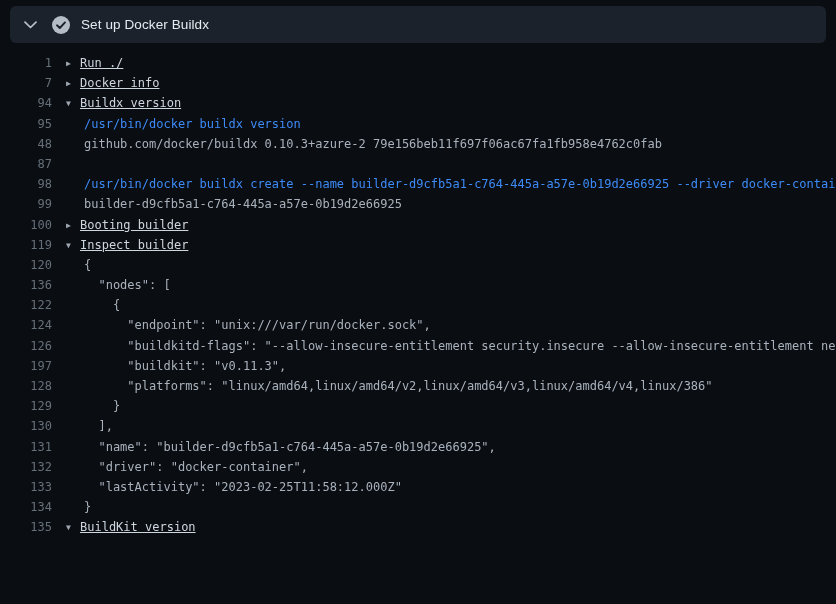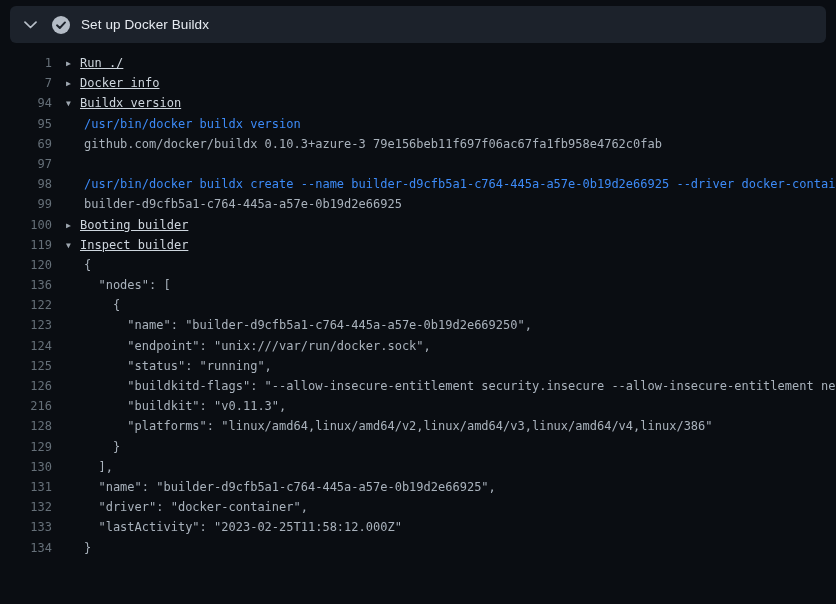--- a/index.html
+++ b/index.html
@@ -89,34 +89,33 @@
     </svg>
   </span>
   <span class="step-title">Set up Docker Buildx</span>
 </div>
 
 <div class="log" id="log">
     <div class="row group"><span class="num">1</span><span class="line-content"><span class="arrow">▶</span>Run ./</span></div>
     <div class="row group"><span class="num">7</span><span class="line-content"><span class="arrow">▶</span>Docker info</span></div>
     <div class="row group"><span class="num">94</span><span class="line-content"><span class="arrow">▼</span>Buildx version</span></div>
     <div class="row command"><span class="num">95</span><span class="line-content">/usr/bin/docker buildx version</span></div>
-    <div class="row output"><span class="num">69</span><span class="line-content">github.com/docker/buildx 0.10.3+azure-3 79e156beb11f697f06ac67fa1fb958e4762c0fab</span></div>
-    <div class="row group"><span class="num">97</span></div>
+    <div class="row output"><span class="num">48</span><span class="line-content">github.com/docker/buildx 0.10.3+azure-2 79e156beb11f697f06ac67fa1fb958e4762c0fab</span></div>
+    <div class="row group"><span class="num">87</span></div>
     <div class="row command"><span class="num">98</span><span class="line-content">/usr/bin/docker buildx create --name builder-d9cfb5a1-c764-445a-a57e-0b19d2e66925 --driver docker-container</span></div>
     <div class="row output"><span class="num">99</span><span class="line-content">builder-d9cfb5a1-c764-445a-a57e-0b19d2e66925</span></div>
     <div class="row group"><span class="num">100</span><span class="line-content"><span class="arrow">▶</span>Booting builder</span></div>
     <div class="row group"><span class="num">119</span><span class="line-content"><span class="arrow">▼</span>Inspect builder</span></div>
     <div class="row output"><span class="num">120</span><span class="line-content">{</span></div>
     <div class="row output"><span class="num">136</span><span class="line-content">  "nodes": [</span></div>
     <div class="row output"><span class="num">122</span><span class="line-content">    {</span></div>
-    <div class="row output"><span class="num">123</span><span class="line-content">      "name": "builder-d9cfb5a1-c764-445a-a57e-0b19d2e669250",</span></div>
     <div class="row output"><span class="num">124</span><span class="line-content">      "endpoint": "unix:///var/run/docker.sock",</span></div>
-    <div class="row output"><span class="num">125</span><span class="line-content">      "status": "running",</span></div>
     <div class="row output"><span class="num">126</span><span class="line-content">      "buildkitd-flags": "--allow-insecure-entitlement security.insecure --allow-insecure-entitlement network.host",</span></div>
-    <div class="row output"><span class="num">216</span><span class="line-content">      "buildkit": "v0.11.3",</span></div>
+    <div class="row output"><span class="num">197</span><span class="line-content">      "buildkit": "v0.11.3",</span></div>
     <div class="row output"><span class="num">128</span><span class="line-content">      "platforms": "linux/amd64,linux/amd64/v2,linux/amd64/v3,linux/amd64/v4,linux/386"</span></div>
     <div class="row output"><span class="num">129</span><span class="line-content">    }</span></div>
     <div class="row output"><span class="num">130</span><span class="line-content">  ],</span></div>
     <div class="row output"><span class="num">131</span><span class="line-content">  "name": "builder-d9cfb5a1-c764-445a-a57e-0b19d2e66925",</span></div>
     <div class="row output"><span class="num">132</span><span class="line-content">  "driver": "docker-container",</span></div>
     <div class="row output"><span class="num">133</span><span class="line-content">  "lastActivity": "2023-02-25T11:58:12.000Z"</span></div>
     <div class="row output"><span class="num">134</span><span class="line-content">}</span></div>
+    <div class="row group"><span class="num">135</span><span class="line-content"><span class="arrow">▼</span>BuildKit version</span></div>
   </div>
 
 </body></html>

